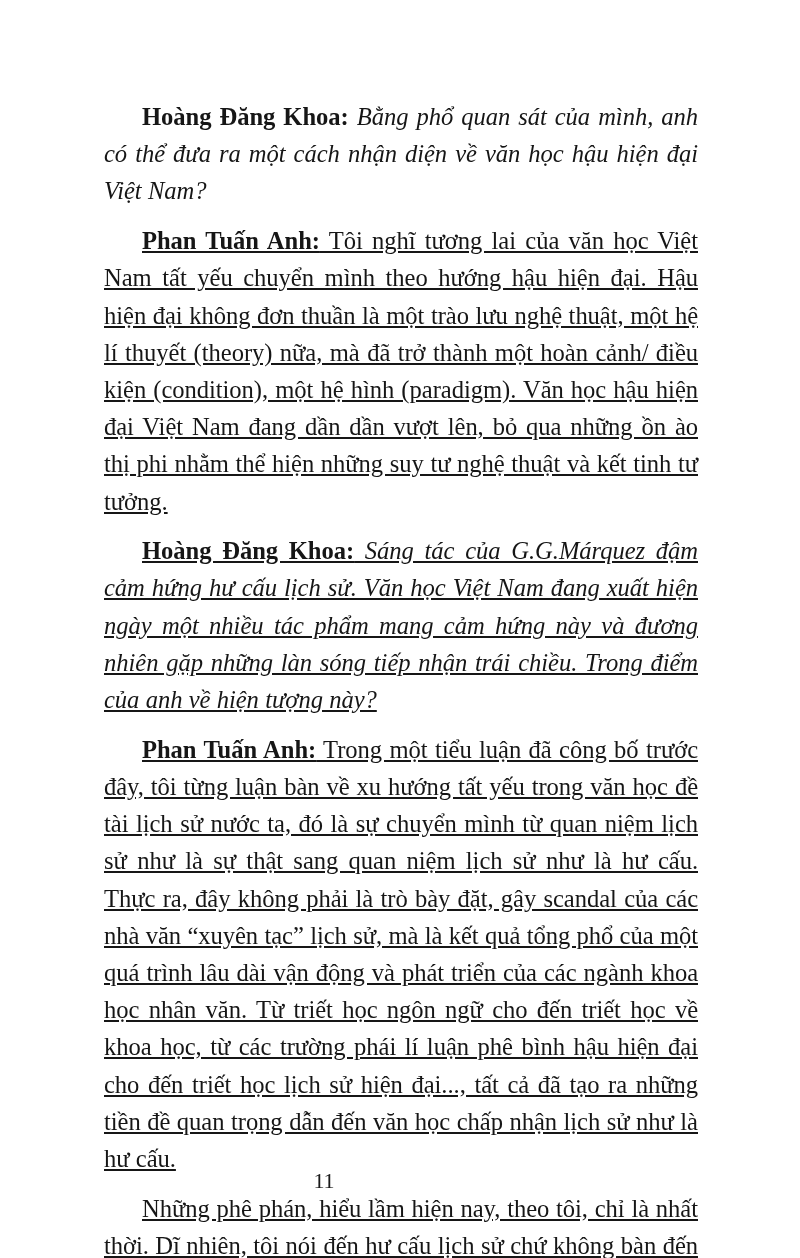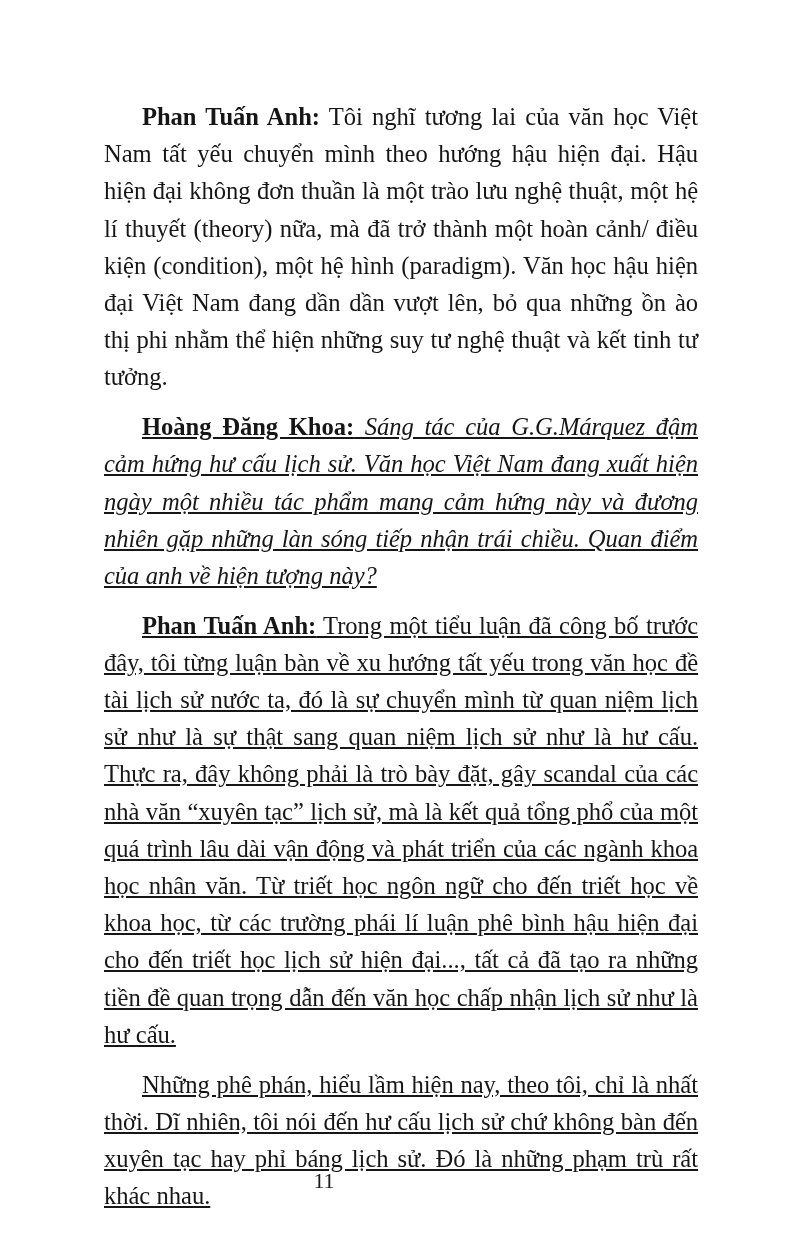--- a/index.html
+++ b/index.html
@@ -70,27 +70,30 @@
     font-family: "Liberation Serif", "DejaVu Serif", serif;
   }
 </style>
 </head>
 <body>
 
 <div class="page">
 
   <div class="text-block">
 
+    <p class="para">
+      <span class="speaker">Hoàng Đăng Khoa:</span><span class="question"> Bằng phổ quan sát của mình, anh có thể đưa ra một cách nhận diện về văn học hậu hiện đại Việt Nam?</span>
+    </p>
 
     <p class="para">
       <span class="speaker">Phan Tuấn Anh:</span><span> Tôi nghĩ tương lai của văn học Việt Nam tất yếu chuyển mình theo hướng hậu hiện đại. Hậu hiện đại không đơn thuần là một trào lưu nghệ thuật, một hệ lí thuyết (theory) nữa, mà đã trở thành một hoàn cảnh/ điều kiện (condition), một hệ hình (paradigm). Văn học hậu hiện đại Việt Nam đang dần dần vượt lên, bỏ qua những ồn ào thị phi nhằm thể hiện những suy tư nghệ thuật và kết tinh tư tưởng.</span>
     </p>
 
     <p class="para">
-      <span class="speaker">Hoàng Đăng Khoa:</span><span class="question"> Sáng tác của G.G.Márquez đậm cảm hứng hư cấu lịch sử. Văn học Việt Nam đang xuất hiện ngày một nhiều tác phẩm mang cảm hứng này và đương nhiên gặp những làn sóng tiếp nhận trái chiều. Quan điểm của anh về hiện tượng này?</span>
+      <span class="speaker">Hoàng Đăng Khoa:</span><span class="question"> Sáng tác của G.G.Márquez đậm cảm hứng hư cấu lịch sử. Văn học Việt Nam đang xuất hiện ngày một nhiều tác phẩm mang cảm hứng này và đương nhiên gặp những làn sóng tiếp nhận trái chiều. Trong điểm của anh về hiện tượng này?</span>
     </p>
 
     <p class="para">
       <span class="speaker">Phan Tuấn Anh:</span><span> Trong một tiểu luận đã công bố trước đây, tôi từng luận bàn về xu hướng tất yếu trong văn học đề tài lịch sử nước ta, đó là sự chuyển mình từ quan niệm lịch sử như là sự thật sang quan niệm lịch sử như là hư cấu. Thực ra, đây không phải là trò bày đặt, gây scandal của các nhà văn “xuyên tạc” lịch sử, mà là kết quả tổng phổ của một quá trình lâu dài vận động và phát triển của các ngành khoa học nhân văn. Từ triết học ngôn ngữ cho đến triết học về khoa học, từ các trường phái lí luận phê bình hậu hiện đại cho đến triết học lịch sử hiện đại..., tất cả đã tạo ra những tiền đề quan trọng dẫn đến văn học chấp nhận lịch sử như là hư cấu.</span>
     </p>
 
     <p class="para">
       <span>Những phê phán, hiểu lầm hiện nay, theo tôi, chỉ là nhất thời. Dĩ nhiên, tôi nói đến hư cấu lịch sử chứ không bàn đến xuyên tạc hay phỉ báng lịch sử. Đó là những phạm trù rất khác nhau.</span>
     </p>
 

